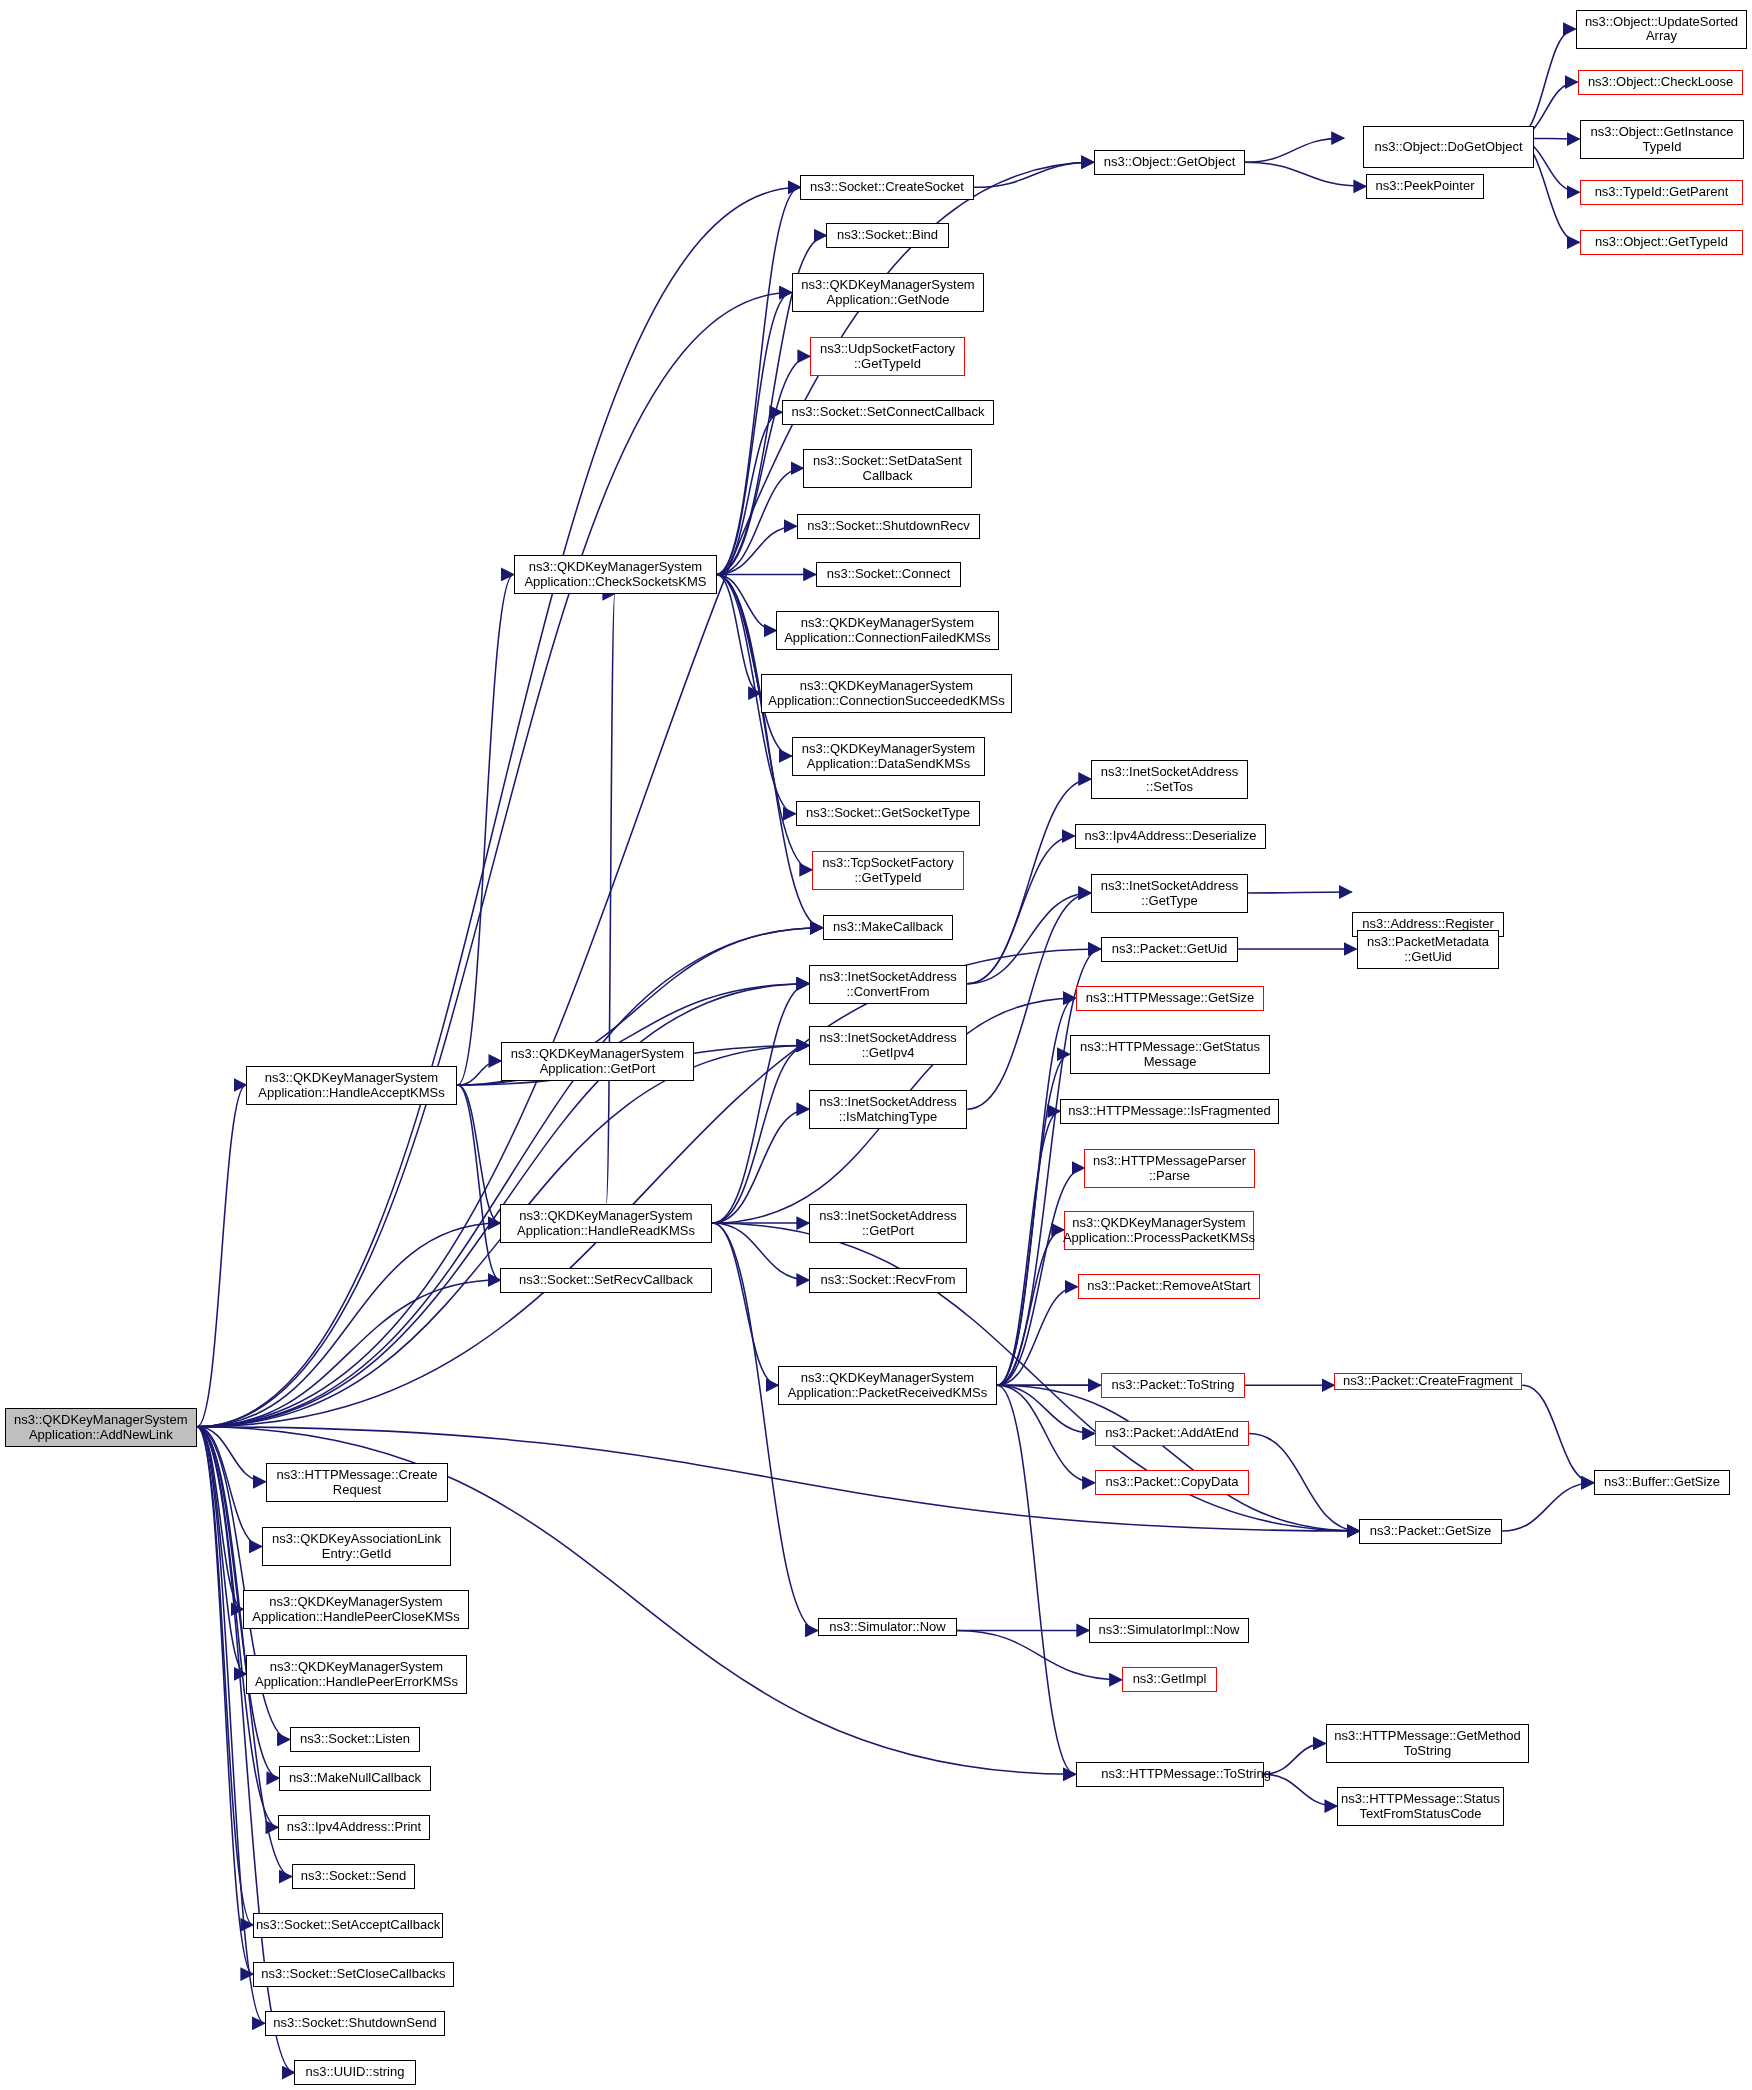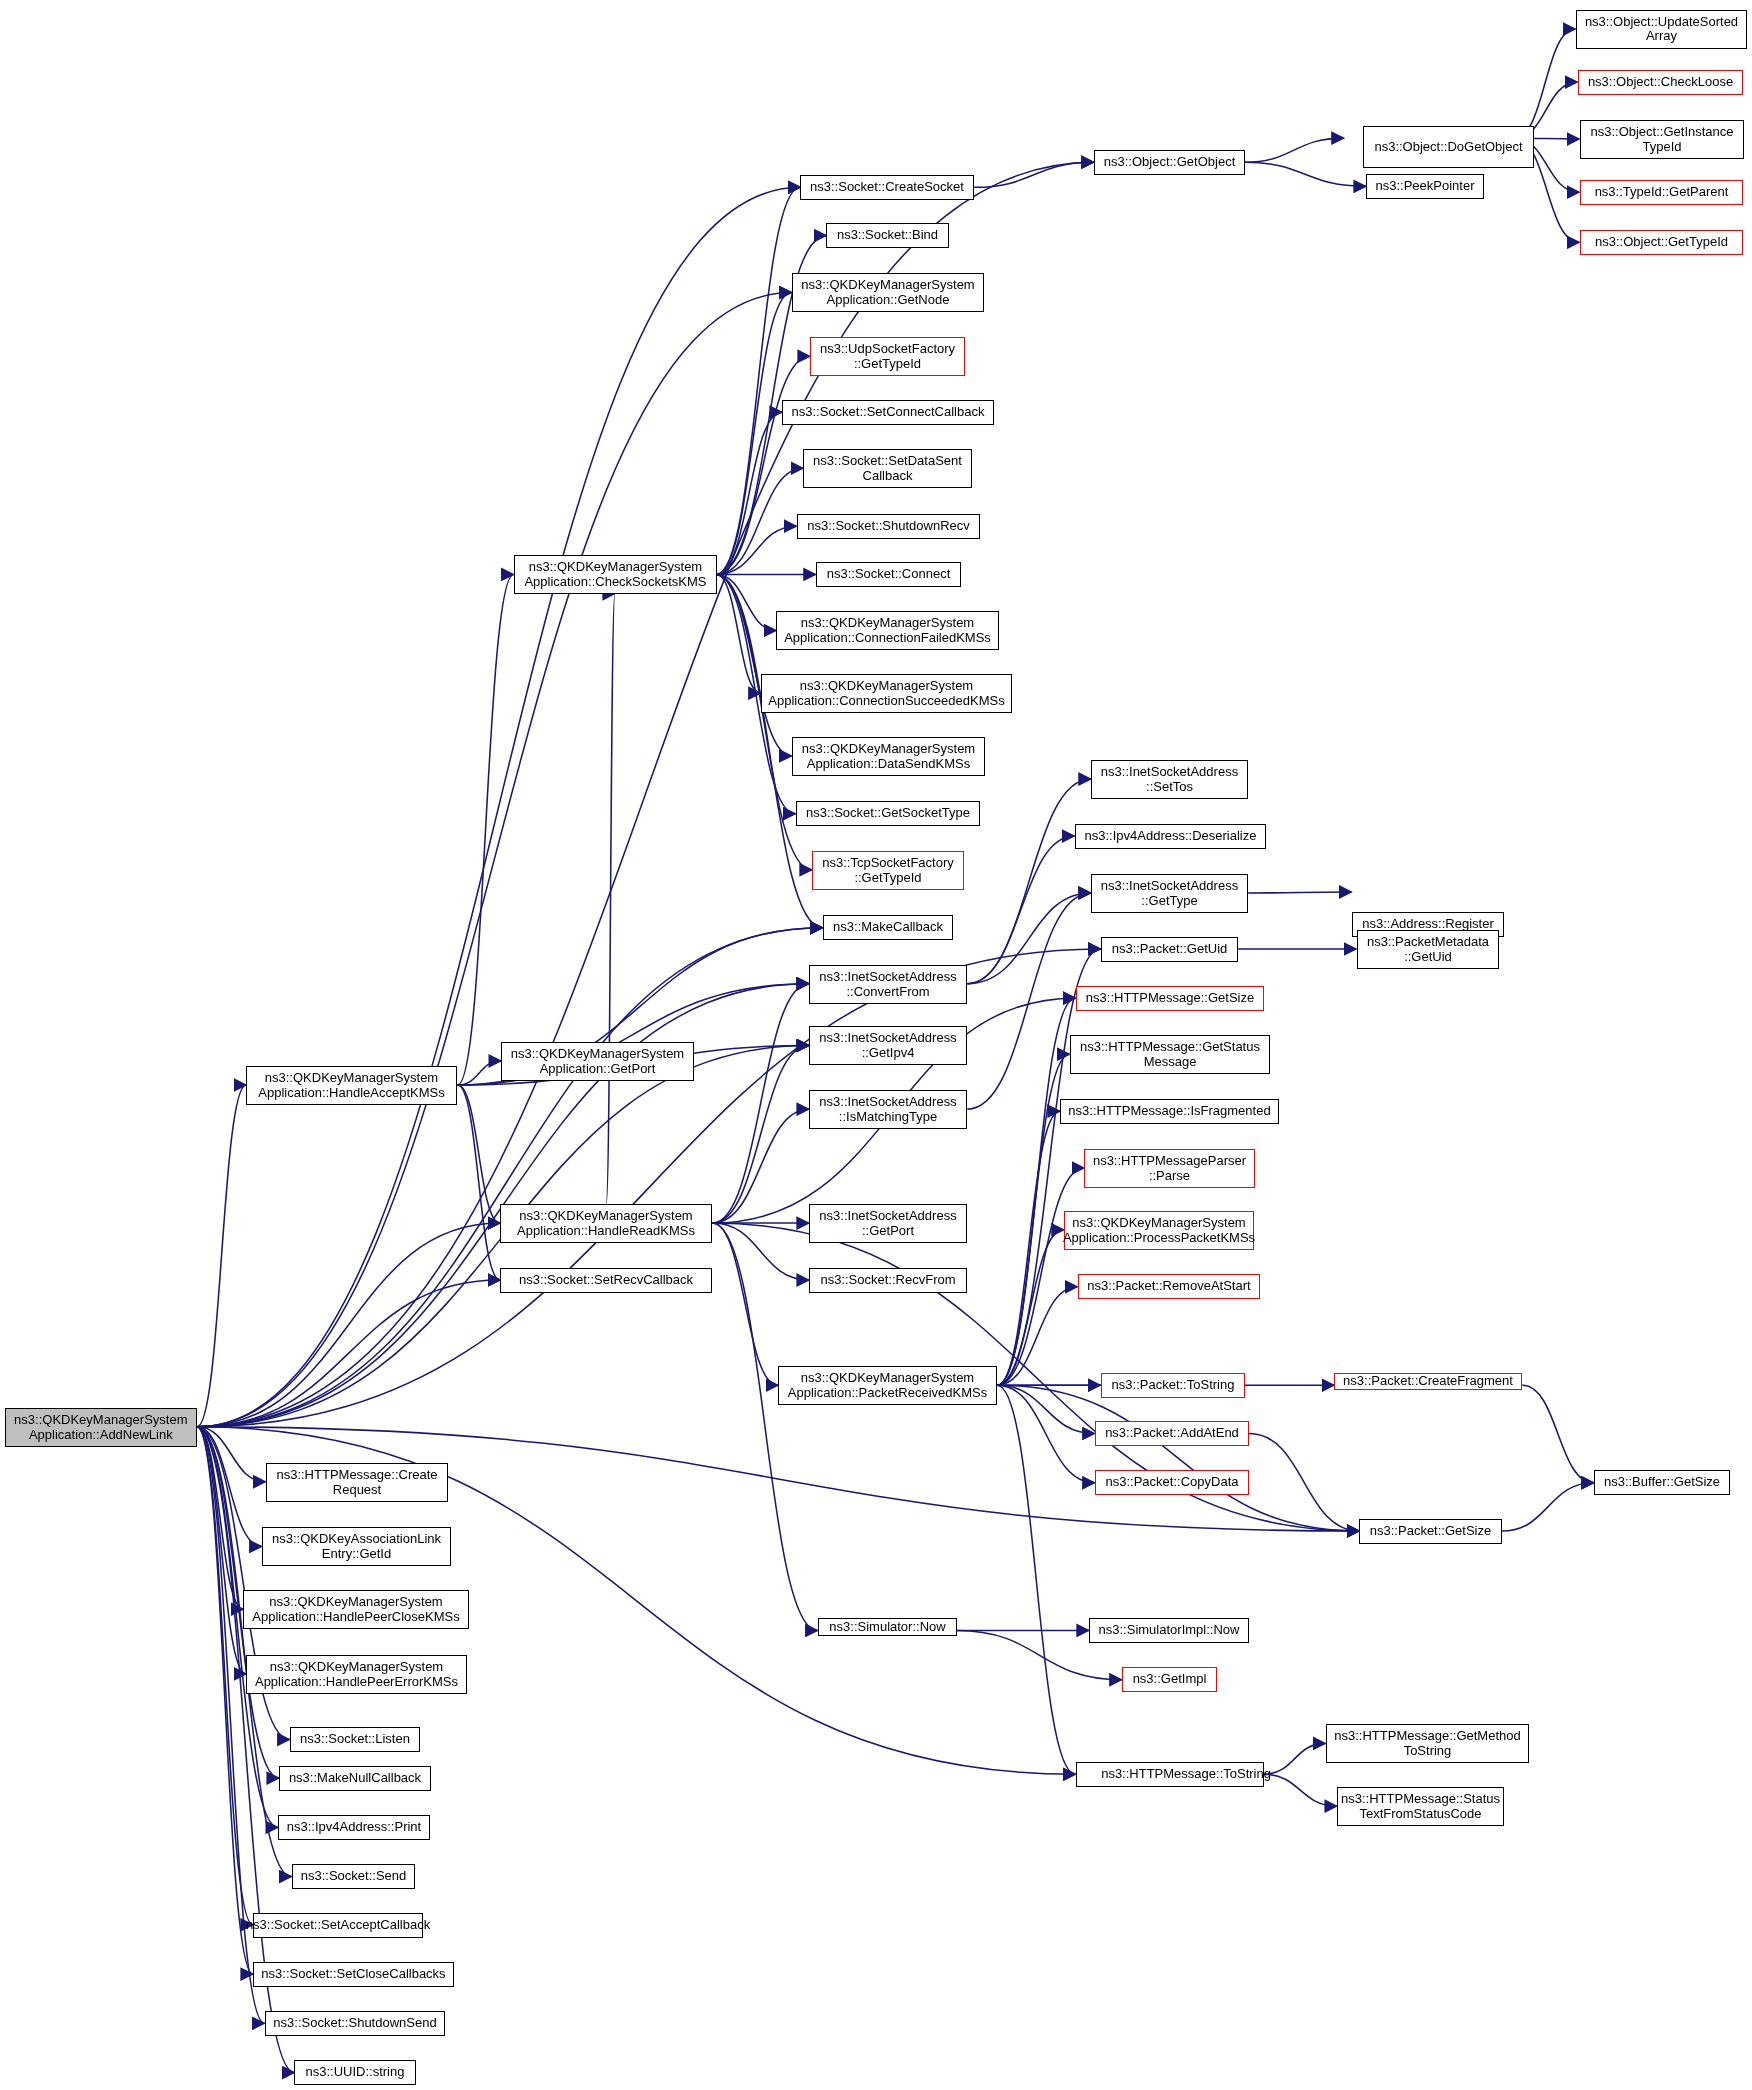--- a/index.html
+++ b/index.html
@@ -207,18 +207,18 @@
     <div class="node" style="left: 262px; top: 1527px; width: 189px; height: 39px;">ns3::QKDKeyAssociationLink
 Entry::GetId</div>
     <div class="node" style="left: 243px; top: 1590px; width: 226px; height: 39px;">ns3::QKDKeyManagerSystem
 Application::HandlePeerCloseKMSs</div>
     <div class="node" style="left: 246px; top: 1655px; width: 221px; height: 39px;">ns3::QKDKeyManagerSystem
 Application::HandlePeerErrorKMSs</div>
     <div class="node" style="left: 290px; top: 1727px; width: 130px; height: 25px;">ns3::Socket::Listen</div>
     <div class="node" style="left: 279px; top: 1766px; width: 152px; height: 25px;">ns3::MakeNullCallback</div>
     <div class="node" style="left: 278px; top: 1815px; width: 152px; height: 25px;">ns3::Ipv4Address::Print</div>
     <div class="node" style="left: 292px; top: 1864px; width: 123px; height: 25px;">ns3::Socket::Send</div>
-    <div class="node" style="left: 253px; top: 1913px; width: 170px; height: 25px;">ns3::Socket::SetAcceptCallback</div>
+    <div class="node" style="left: 253px; top: 1913px; width: 190px; height: 25px;">ns3::Socket::SetAcceptCallback</div>
     <div class="node" style="left: 253px; top: 1962px; width: 201px; height: 25px;">ns3::Socket::SetCloseCallbacks</div>
     <div class="node" style="left: 265px; top: 2011px; width: 180px; height: 25px;">ns3::Socket::ShutdownSend</div>
     <div class="node" style="left: 294px; top: 2060px; width: 122px; height: 25px;">ns3::UUID::string</div>
   </div>
 
 
 </body></html>

